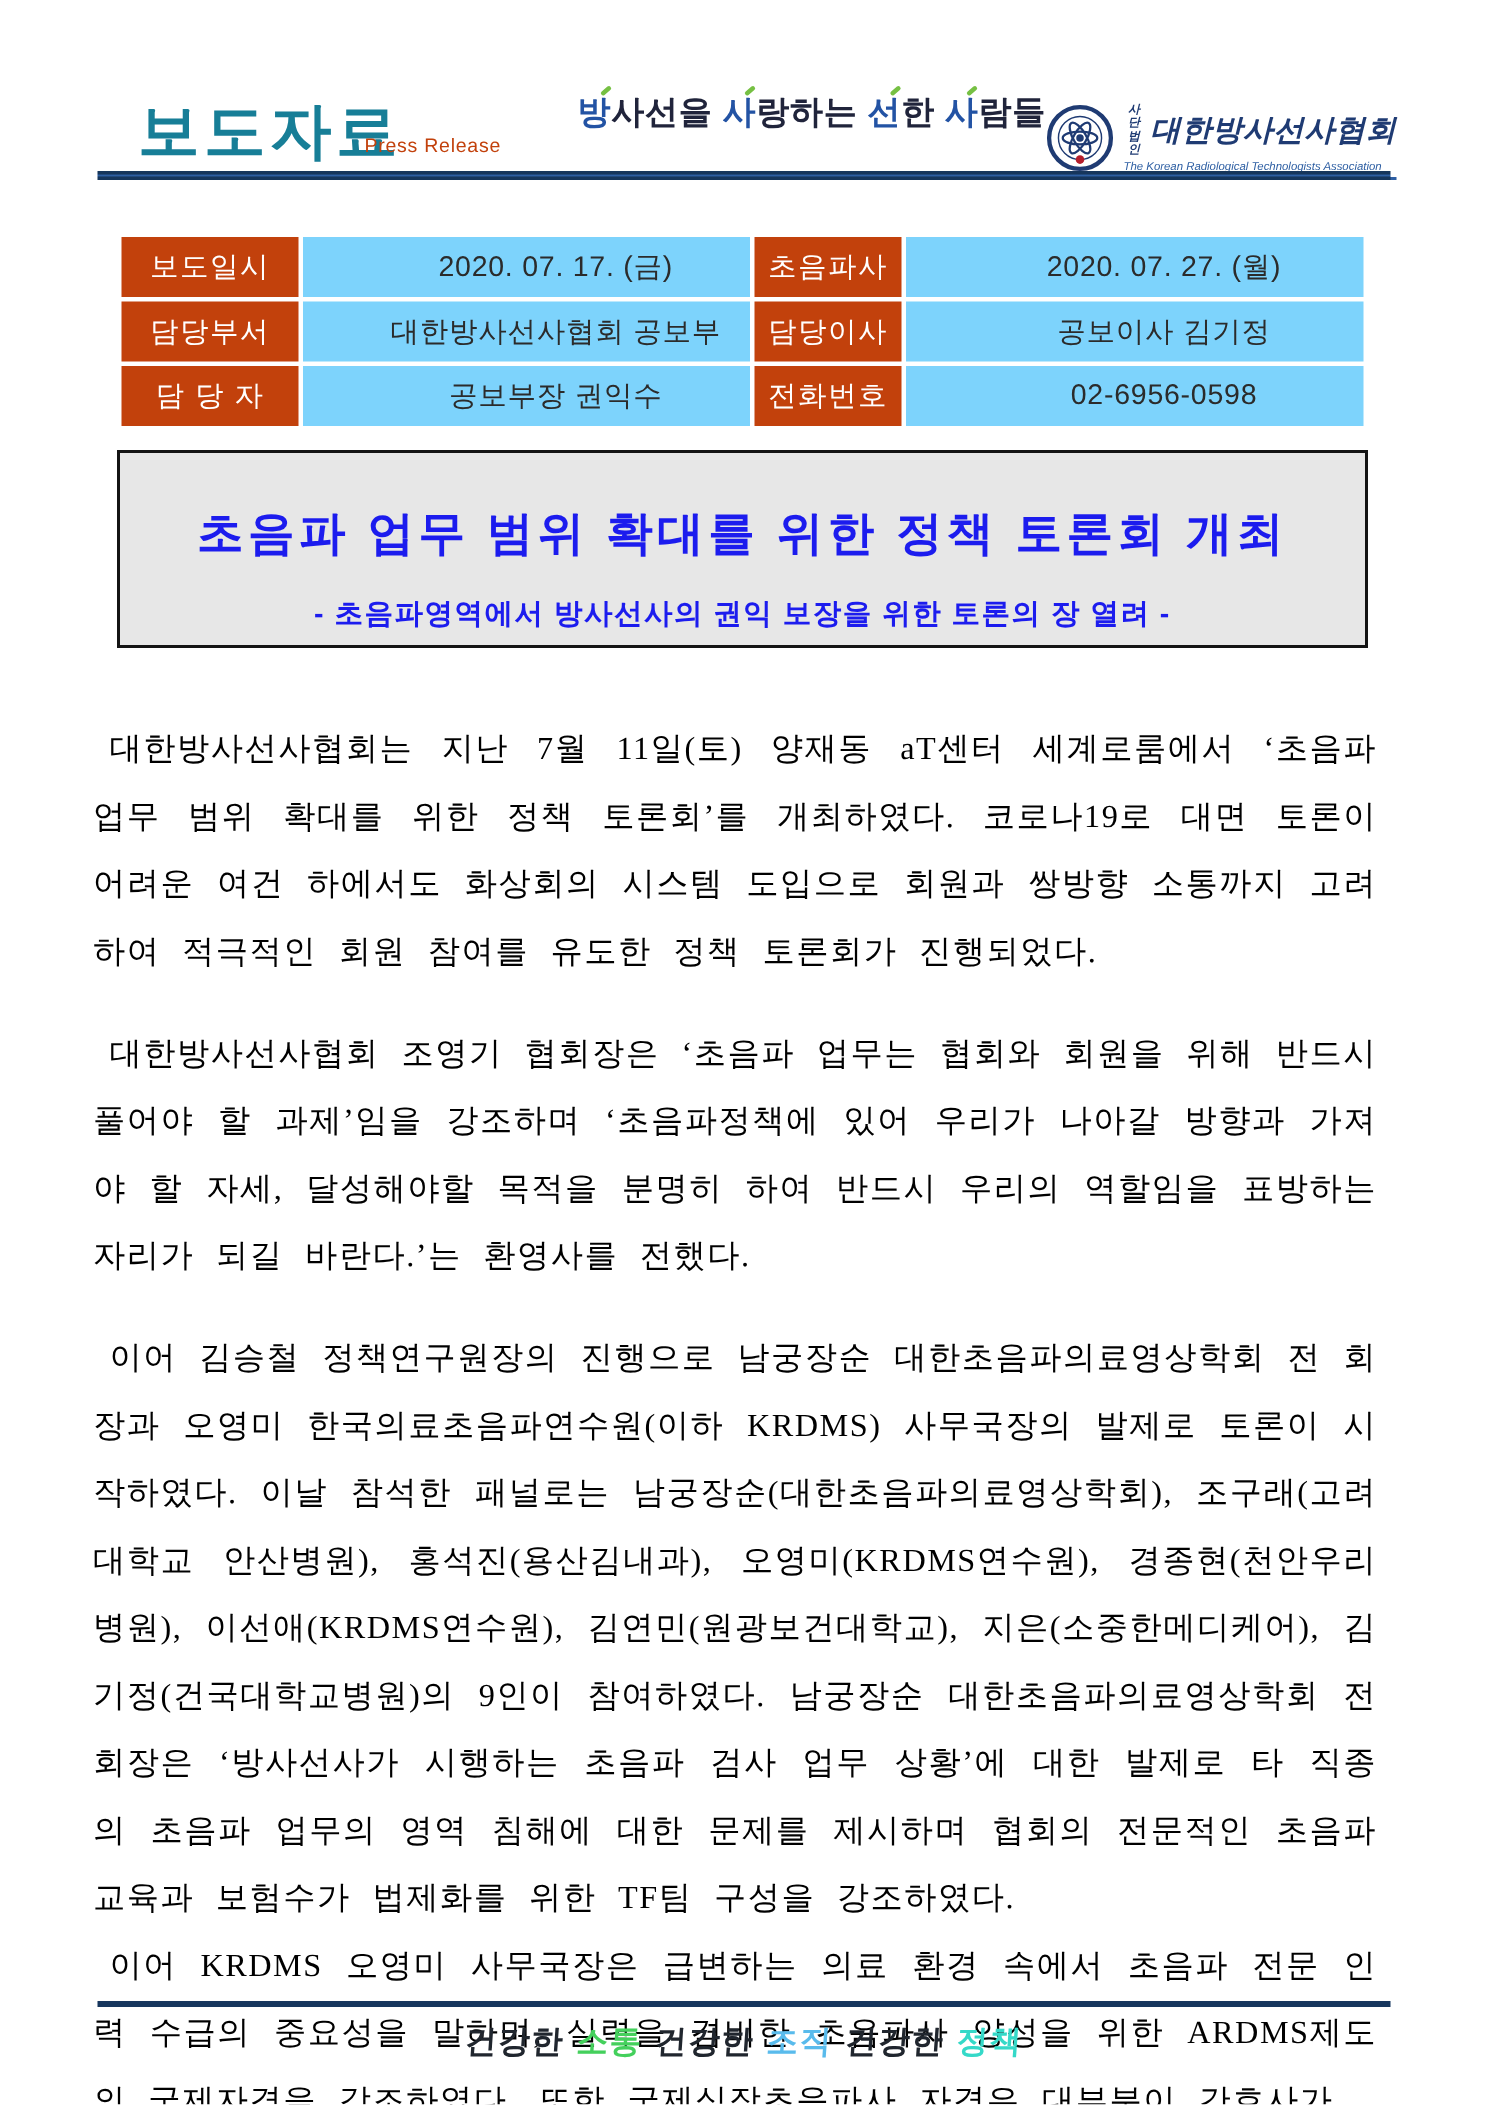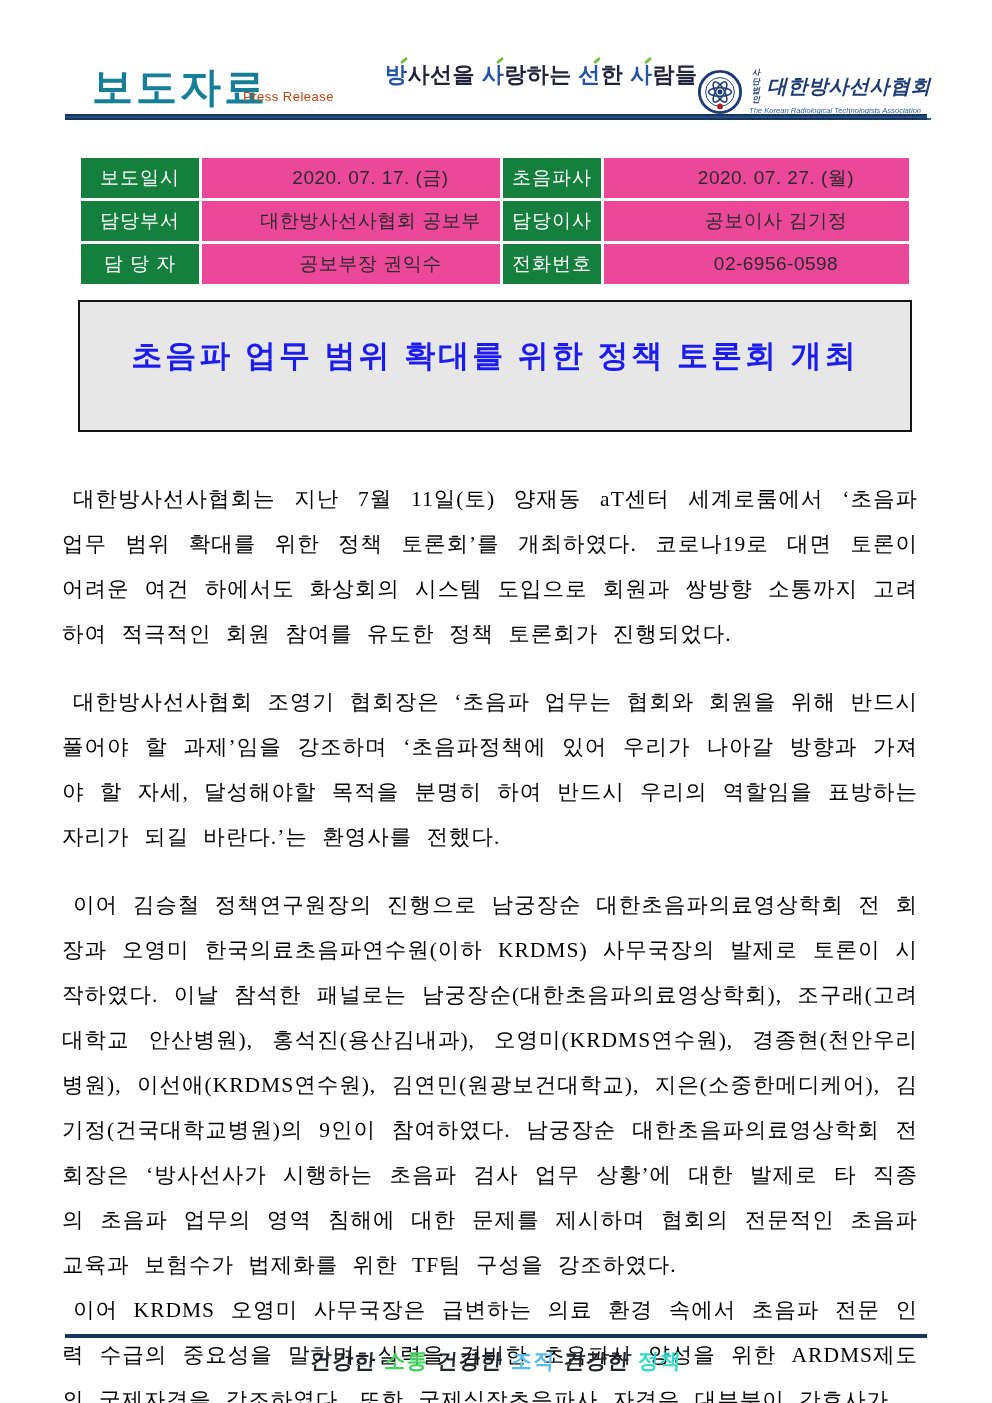--- a/index.html
+++ b/index.html
@@ -49,22 +49,22 @@
     position: absolute; left: 65px; top: 114px; width: 862px; height: 6px;
     background: linear-gradient(to bottom, #16365C 0%, #16365C 30%, #2E5FA3 50%, #16365C 70%, #16365C 100%);
   }
 
   
   .info-table {
     position: absolute; left: 78px; top: 155px; width: 834px;
     border-collapse: separate; border-spacing: 3px; table-layout: fixed;
   }
   .info-table td { height: 40px; text-align: center; vertical-align: middle; font-size: 19px; }
-  .info-table td.lbl { background: #15803d; color: #ffffff; letter-spacing: 1px; }
-  .info-table td.val { background: #ec4899; color: #2B2B2B; letter-spacing: 0.5px; padding-left: 39px; }
+  .info-table td.lbl { background: #c2410c; color: #ffffff; letter-spacing: 1px; }
+  .info-table td.val { background: #7dd3fc; color: #2B2B2B; letter-spacing: 0.5px; padding-left: 39px; }
 
   
   .headline-box {
     position: absolute; left: 78px; top: 300px; width: 834px; height: 132px;
     background: #E7E7E7; border: 2px solid #141414; text-align: center;
     padding-top: 33px;
   }
   .headline-title {
     font-size: 31px; font-weight: bold; color: #1C1CEE; letter-spacing: 3px;
     white-space: nowrap;
@@ -157,20 +157,21 @@
         <td class="lbl">담 당 자</td>
         <td class="val">공보부장 권익수</td>
         <td class="lbl">전화번호</td>
         <td class="val">02-6956-0598</td>
       </tr>
     </tbody>
   </table>
 
   <div class="headline-box">
     <div class="headline-title">초음파 업무 범위 확대를 위한 정책 토론회 개최</div>
+    <div class="headline-subtitle">- 초음파영역에서 방사선사의 권익 보장을 위한 토론의 장 열려 -</div>
   </div>
 
   <div class="body-text">
     <p>대한방사선사협회는 지난 7월 11일(토) 양재동 aT센터 세계로룸에서 ‘초음파 업무 범위 확대를 위한 정책 토론회’를 개최하였다. 코로나19로 대면 토론이 어려운 여건 하에서도 화상회의 시스템 도입으로 회원과 쌍방향 소통까지 고려하여 적극적인 회원 참여를 유도한 정책 토론회가 진행되었다.</p>
     <p>대한방사선사협회 조영기 협회장은 ‘초음파 업무는 협회와 회원을 위해 반드시 풀어야 할 과제’임을 강조하며 ‘초음파정책에 있어 우리가 나아갈 방향과 가져야 할 자세, 달성해야할 목적을 분명히 하여 반드시 우리의 역할임을 표방하는 자리가 되길 바란다.’는 환영사를 전했다.</p>
     <p class="tight">이어 김승철 정책연구원장의 진행으로 남궁장순 대한초음파의료영상학회 전 회장과 오영미 한국의료초음파연수원(이하 KRDMS) 사무국장의 발제로 토론이 시작하였다. 이날 참석한 패널로는 남궁장순(대한초음파의료영상학회), 조구래(고려대학교 안산병원), 홍석진(용산김내과), 오영미(KRDMS연수원), 경종현(천안우리병원), 이선애(KRDMS연수원), 김연민(원광보건대학교), 지은(소중한메디케어), 김기정(건국대학교병원)의 9인이 참여하였다. 남궁장순 대한초음파의료영상학회 전 회장은 ‘방사선사가 시행하는 초음파 검사 업무 상황’에 대한 발제로 타 직종의 초음파 업무의 영역 침해에 대한 문제를 제시하며 협회의 전문적인 초음파교육과 보험수가 법제화를 위한 TF팀 구성을 강조하였다.</p>
     <p class="tight">이어 KRDMS 오영미 사무국장은 급변하는 의료 환경 속에서 초음파 전문 인력 수급의 중요성을 말하며, 실력을 겸비한 초음파사 양성을 위한 ARDMS제도의 국제자격을 강조하였다. 또한 국제심장초음파사 자격은 대부분이 간호사가</p>
   </div>
 
   <div class="footer">

